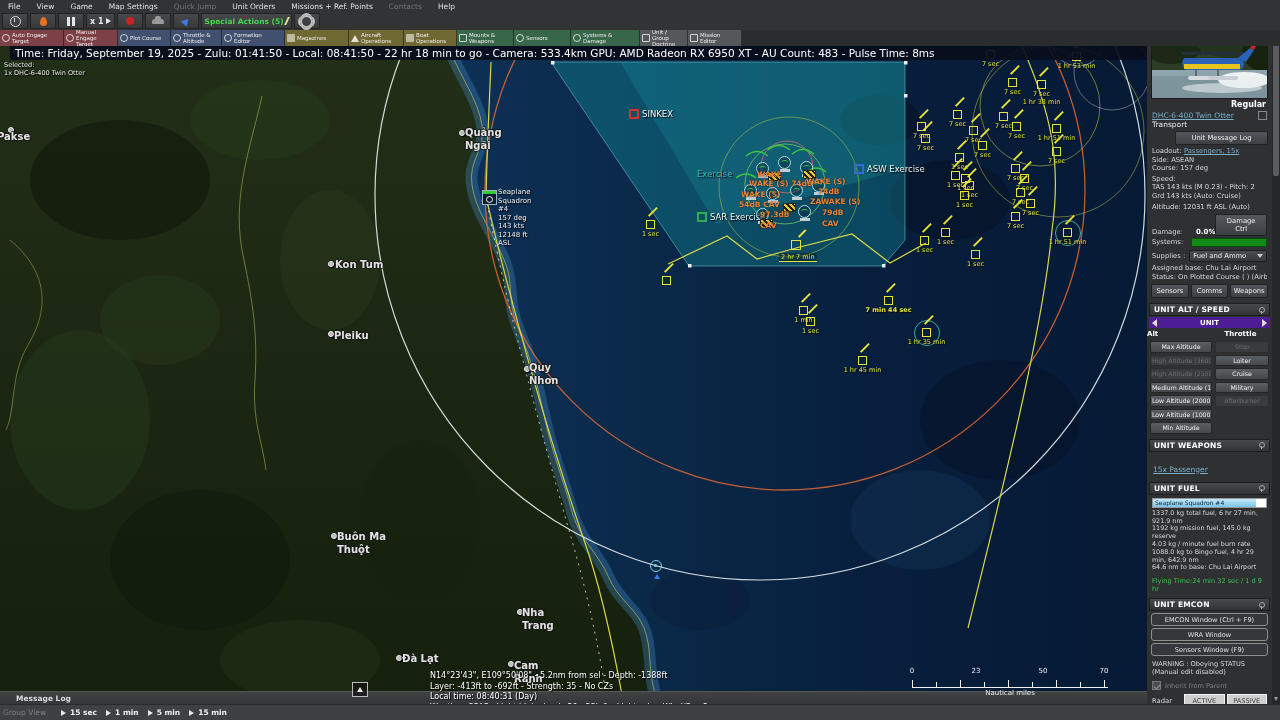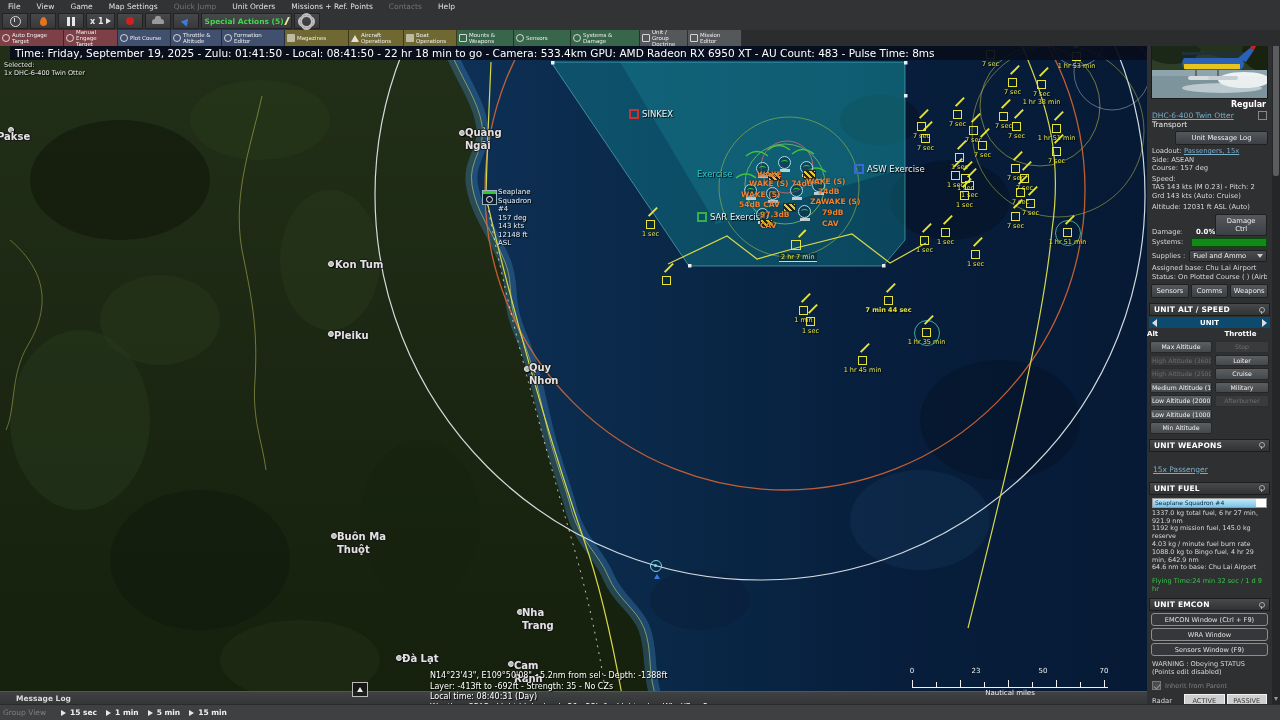--- a/index.html
+++ b/index.html
@@ -116,21 +116,21 @@
   .irow .lnk{font-size:6.8px;}
   #dmgrow{display:flex;align-items:flex-end;margin-top:3px;padding:0 5px;}
   #dmgval{font-size:7px;font-weight:bold;color:#fff;margin-left:14px;flex:1;}
   #sysrow{display:flex;align-items:center;padding:2px 5px;}
   #sysbar{flex:1;height:7px;margin-left:8px;background:#128a17;border:1px solid #0a4a0c;}
   #suprow{display:flex;align-items:center;padding:1px 5px 2px;}
   .select{flex:1;margin-left:4px;background:linear-gradient(#4a4d50,#37393c);border:1px solid #1e1e1e;border-radius:2px;font-size:6.8px;color:#eee;display:flex;justify-content:space-between;align-items:center;padding:1px 3px;}
   .caret{width:0;height:0;border-left:3px solid transparent;border-right:3px solid transparent;border-top:4px solid #ccc;}
   #tabsrow{display:flex;gap:2px;padding:3px 4px 2px;}
   #tabsrow .btn{flex:1;padding:2px 0;}
-  #unitnav{display:flex;align-items:center;background:#0c4a6e;margin:1px 2px 0;padding:0 3px;height:11px;}
+  #unitnav{display:flex;align-items:center;background:#4c1d95;margin:1px 2px 0;padding:0 3px;height:11px;}
   #unitnav b{flex:1;text-align:center;font-size:7px;color:#fff;}
   .tri-l2{width:0;height:0;border-top:4px solid transparent;border-bottom:4px solid transparent;border-right:5px solid #ddd;}
   .tri-r2{width:0;height:0;border-top:4px solid transparent;border-bottom:4px solid transparent;border-left:5px solid #ddd;}
   #colheads{display:flex;padding:2px 0 1px;}
   #colheads span{font-size:7px;font-weight:bold;color:#fff;}
   #colheads .c1{width:62px;text-align:left;}
   #colheads .c2{flex:1;text-align:center;}
   #altspeed-cols{display:flex;padding:2px 3px 0;gap:3px;}
   #altcol{width:62px;} #thrcol{flex:1;}
   .sbtn{height:9.5px;line-height:9.5px;font-size:6.2px;text-align:center;color:#f0f0f0;
@@ -719,21 +719,21 @@
     <div class="shead">
       <b>UNIT EMCON</b>
       <span class="pin"></span>
     </div>
     <div id="emconbtns">
         <div class="ebtn">EMCON Window (Ctrl + F9)</div>
         <div class="ebtn">WRA Window</div>
         <div class="ebtn">Sensors Window (F9)</div>
       </div>
     <div class="warn">WARNING : Obeying STATUS</div>
-    <div class="warn" style="padding-top:0">(Points edit disabled)</div>
+    <div class="warn" style="padding-top:0">(Manual edit disabled)</div>
     <div id="inherit">
       <span class="cb"></span>
       <span>Inherit from Parent</span>
     </div>
     <div id="emconrows">
         <div class="erow">
           <span class="ename">Radar</span>
           <span class="apbtn">ACTIVE</span>
           <span class="apbtn" style="margin-left: 2px;">PASSIVE</span>
         </div>

